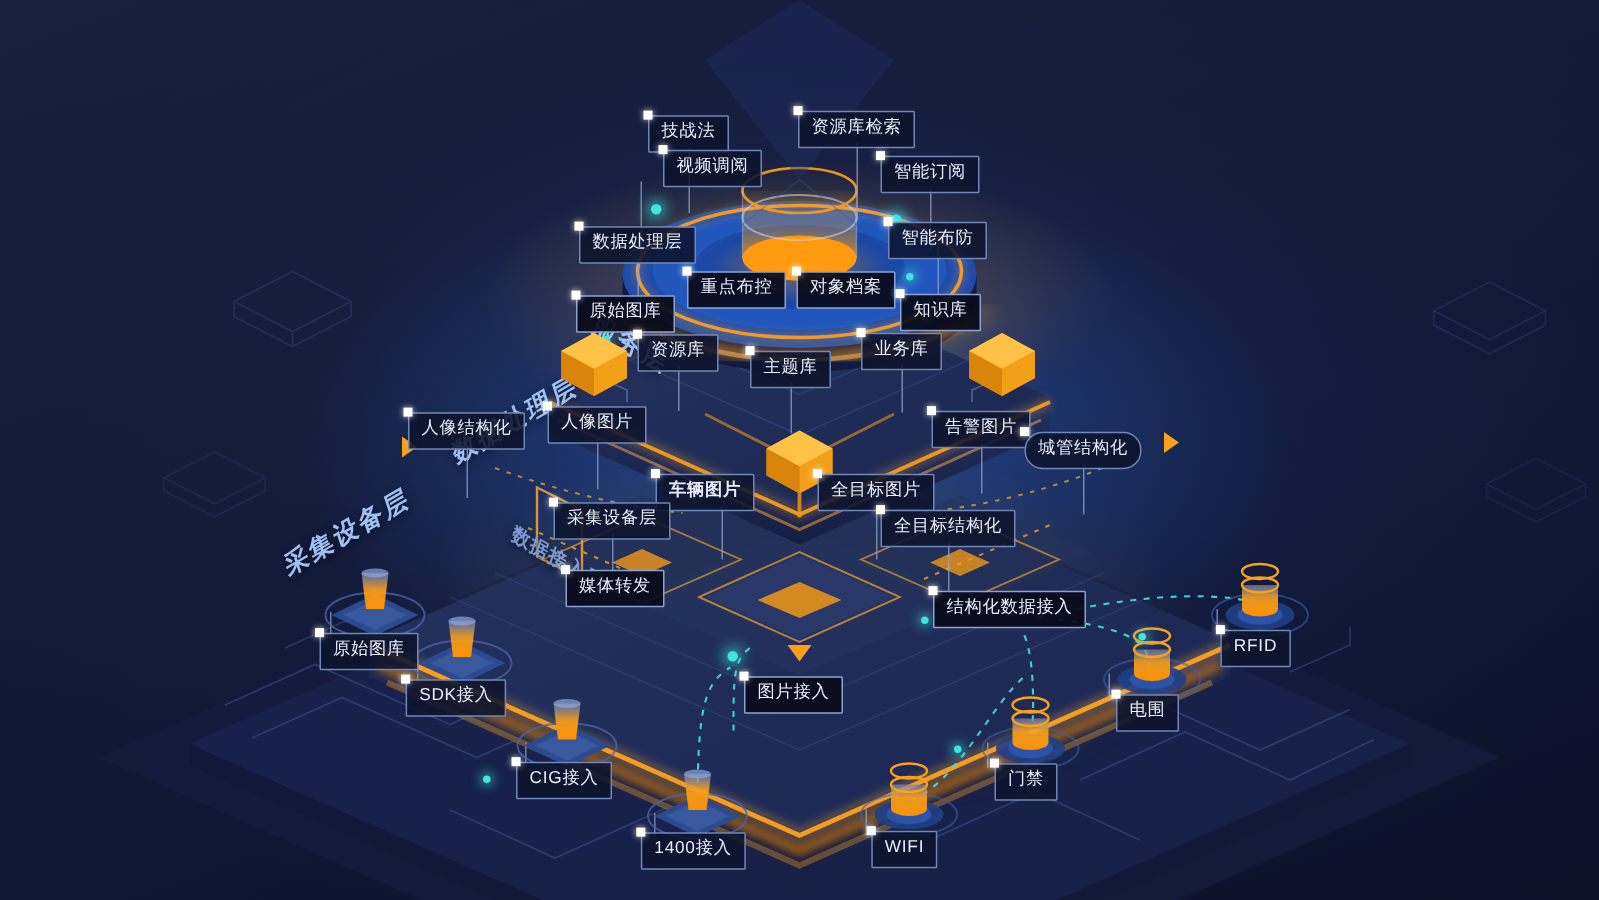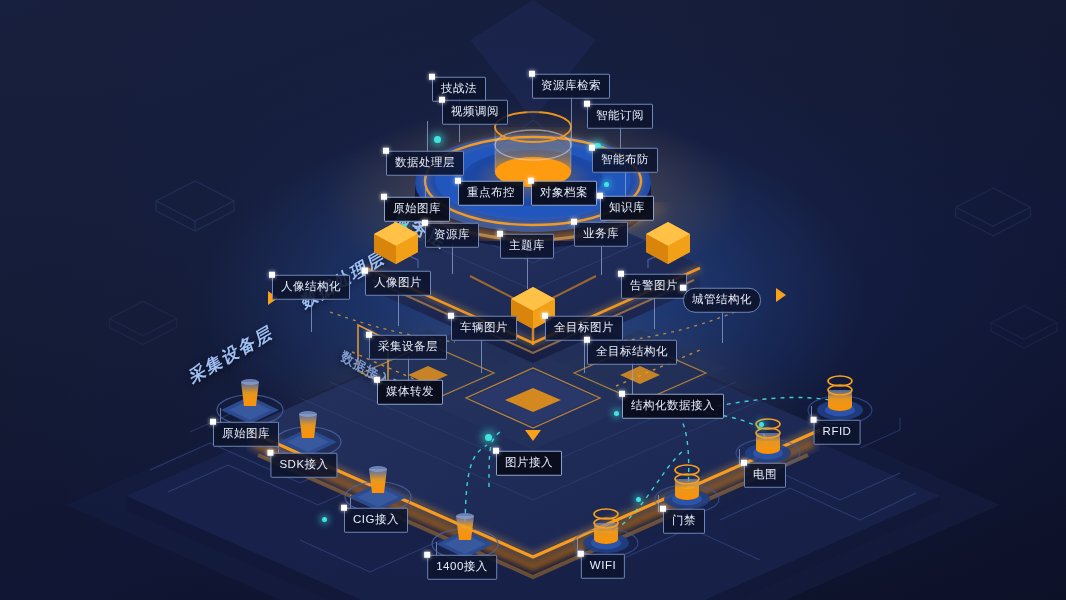--- a/index.html
+++ b/index.html
@@ -500,21 +500,21 @@
       <div class="lbl dark" style="left: 564px; top: 193px;"><span class="dot"></span><span>对象档案</span></div>
       <div class="lbl dark" style="left: 417px; top: 209px;"><span class="dot"></span><span>原始图库</span></div>
       <div class="lbl dark" style="left: 627px; top: 208px; text-align: center;"><span class="dot"></span><span>知识库</span></div>
       <div class="lbl" style="left: 452px; top: 235px;"><span class="dot"></span><span>资源库</span></div>
       <div class="lbl" style="left: 527px; top: 246px;"><span class="dot"></span><span>主题库</span></div>
       <div class="lbl" style="left: 601px; top: 234px;"><span class="dot"></span><span>业务库</span></div>
       <div class="lbl" style="left: 311px; top: 287px;"><span class="dot"></span><span>人像结构化</span></div>
       <div class="lbl" style="left: 398px; top: 283px;"><span class="dot"></span><span>人像图片</span></div>
       <div class="lbl" style="left: 654px; top: 286px;"><span class="dot"></span><span>告警图片</span></div>
       <div class="lbl" style="left: 722px; top: 300px; border-radius: 12px;"><span class="dot"></span><span>城管结构化</span></div>
-      <div class="lbl" style="left: 484px; top: 328px;"><span class="dot"></span><span>车辆图片</span></div>
+      <div class="lbl" style="left: 470px; top: 328px; font-weight: bold;"><span class="dot"></span><span>车辆图片</span></div>
       <div class="lbl" style="left: 584px; top: 328px;"><span class="dot"></span><span>全目标图片</span></div>
       <div class="lbl" style="left: 408px; top: 347px;"><span class="dot"></span><span>采集设备层</span></div>
       <div class="lbl" style="left: 632px; top: 352px;"><span class="dot"></span><span>全目标结构化</span></div>
       <div class="lbl dark" style="left: 410px; top: 392px;"><span class="dot"></span><span>媒体转发</span></div>
       <div class="lbl dark" style="left: 673px; top: 406px;"><span class="dot"></span><span>结构化数据接入</span></div>
       <div class="lbl dark" style="left: 529px; top: 463px;"><span class="dot"></span><span>图片接入</span></div>
       <div class="lbl" style="left: 246px; top: 434px;"><span class="dot"></span><span>原始图库</span></div>
       <div class="lbl" style="left: 304px; top: 465px;"><span class="dot"></span><span>SDK接入</span></div>
       <div class="lbl" style="left: 376px; top: 520px;"><span class="dot"></span><span>CIG接入</span></div>
       <div class="lbl" style="left: 462px; top: 567px;"><span class="dot"></span><span>1400接入</span></div>

